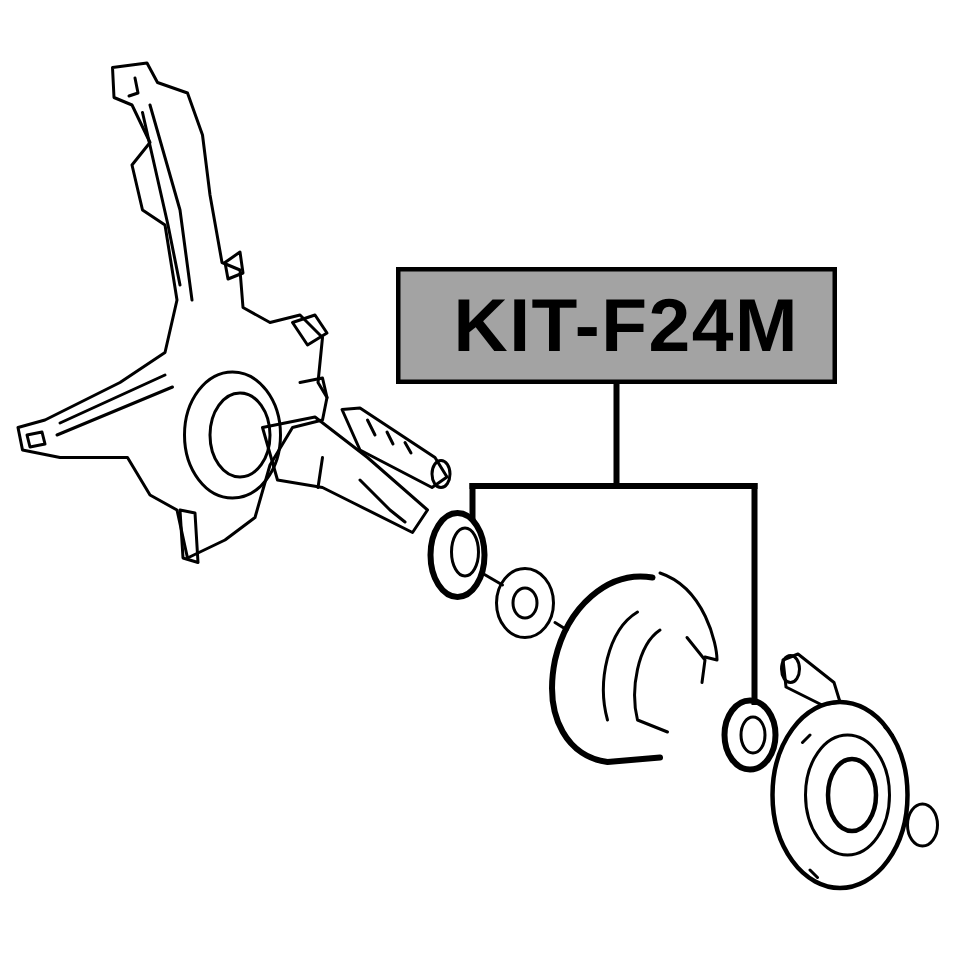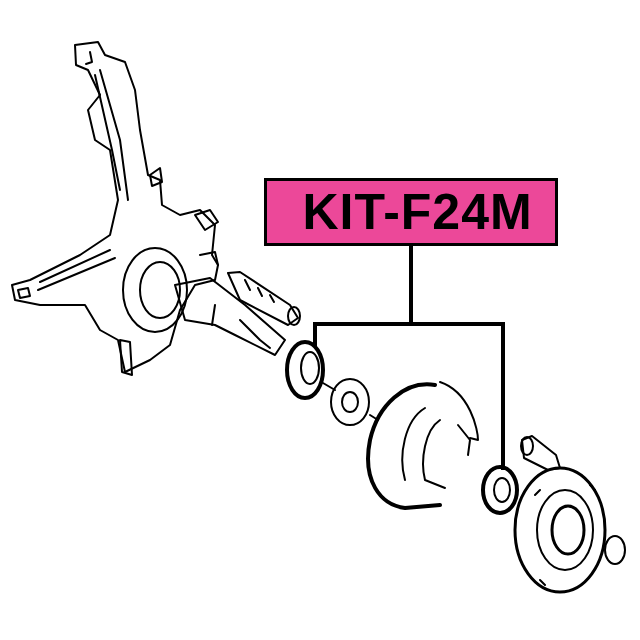--- a/index.html
+++ b/index.html
@@ -1,20 +1,20 @@
 <!DOCTYPE html>
 <html><head>
   <meta charset="utf-8">
   <style>
     html, body { margin: 0; padding: 0; background: #ffffff; }
     .canvas { position: relative; width: 640px; height: 640px; background: #ffffff; overflow: hidden; }
     .drawing { position: absolute; left: 0; top: 0; width: 640px; height: 640px; }
     .part-label {
-      position: absolute; left: 264px; top: 178px; width: 294px; height: 68px;
-      border: 3px solid #000; box-sizing: border-box; background: #ec4899;
+      position: absolute; left: 264px; top: 178px; width: 294px; height: 78px;
+      border: 3px solid #000; box-sizing: border-box; background: #a3a3a3;
       display: flex; align-items: center; justify-content: center;
       font-family: "Liberation Sans", sans-serif; font-weight: bold; font-size: 50px;
       letter-spacing: 1px; color: #000; line-height: 1; padding-left: 13px;
     }
   </style>
 </head>
 <body>
 
 <div class="canvas">
   <svg class="drawing" viewBox="0 0 640 640" fill="none" stroke="#000" stroke-width="2" stroke-linejoin="round" stroke-linecap="round">

